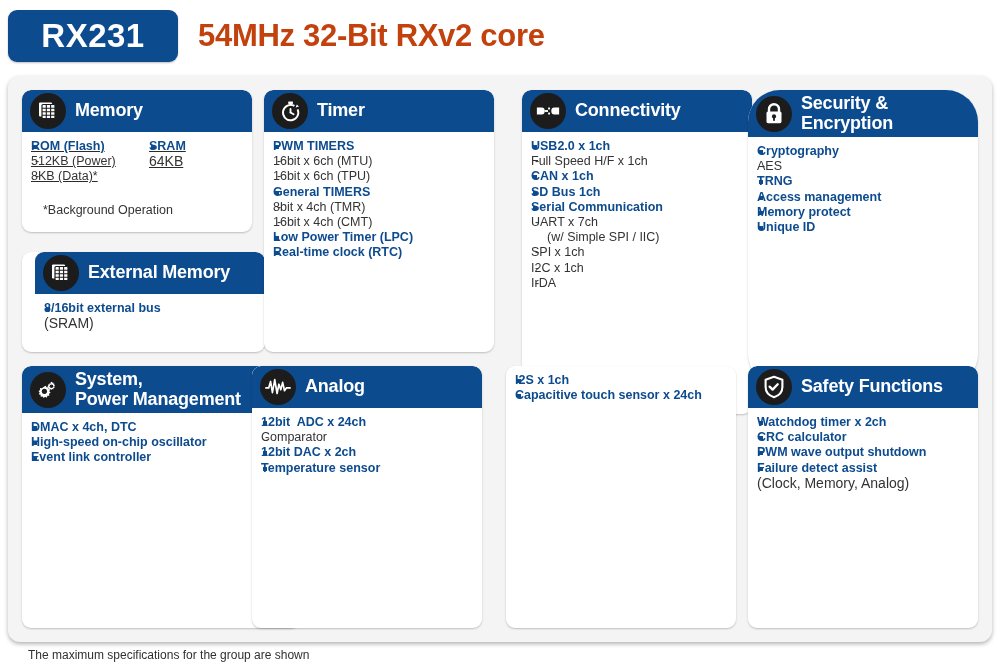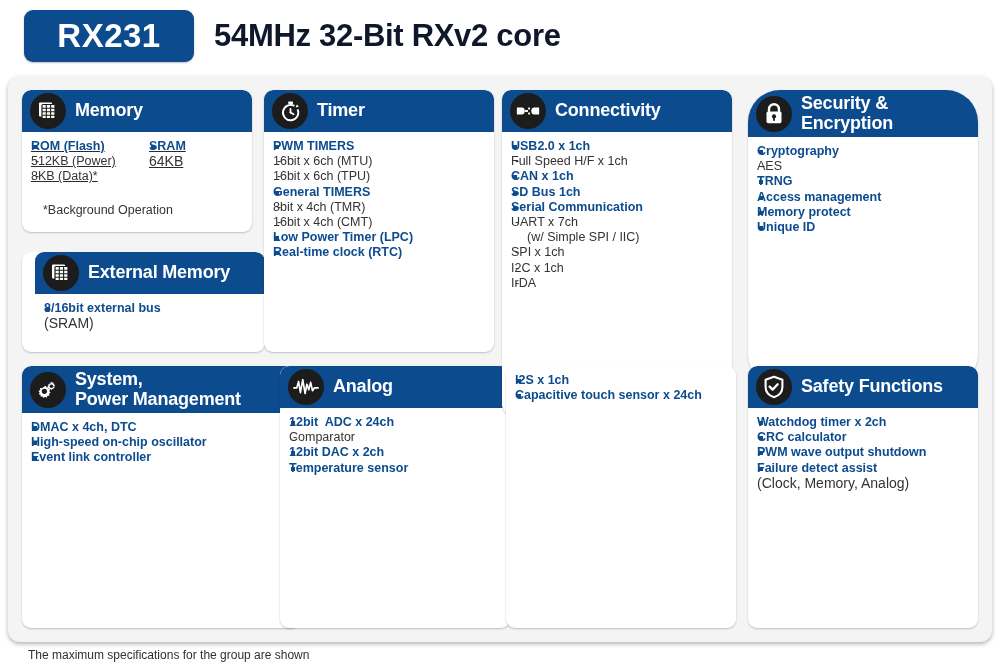--- a/index.html
+++ b/index.html
@@ -17,39 +17,39 @@
 
   
   #header {
     position: absolute;
     left: 0; top: 0;
     width: 1000px; height: 72px;
     display: flex;
     align-items: center;
   }
   #chip-badge {
-    margin-left: 24px;
+    margin-left: 8px;
     width: 170px;
     height: 52px;
     background: #0d4b8f;
     border-radius: 9px;
     display: flex;
     align-items: center;
     justify-content: center;
     box-shadow: 0 1px 2px rgba(0,0,0,0.25);
   }
   #chip-badge-label {
     color: #ffffff;
     font-size: 33px;
     font-weight: bold;
     letter-spacing: 0.5px;
   }
   #header-title {
     margin-left: 20px;
-    color: #0f172a;
+    color: #c2410c;
     font-size: 31px;
     font-weight: bold;
     letter-spacing: -0.3px;
   }
 
   
   #board {
     position: absolute;
     left: 8px;
     top: 76px;
@@ -299,40 +299,40 @@
         <li class="lvl2">16bit x 6ch (TPU)</li>
         <li class="lvl1">General TIMERS</li>
         <li class="lvl2">8bit x 4ch (TMR)</li>
         <li class="lvl2">16bit x 4ch (CMT)</li>
         <li class="lvl1">Low Power Timer (LPC)</li>
         <li class="lvl1">Real-time clock (RTC)</li>
       </ul>
     </div>
   </div>
 
-  <div class="panel" style="left:272px; top:290px; width:230px; height:262px;">
+  <div class="panel" style="left:244px; top:290px; width:230px; height:262px;">
     <div class="panel-header h1">
       <div class="panel-icon">
         <svg width="26" height="20" viewBox="0 0 28 20">
           <polyline points="1,11 4,11 6,4 8,16 10.5,2 13,17 15,7 17,13 19,5 21,14 23,11 27,11" fill="none" stroke="#fff" stroke-width="1.8" stroke-linejoin="round" stroke-linecap="round"></polyline>
         </svg>
       </div>
       <div class="panel-title">Analog</div>
     </div>
     <div class="panel-body">
       <ul class="feat">
         <li class="lvl1" style="white-space:pre;">12bit  ADC x 24ch</li>
         <li class="lvl2">Comparator</li>
         <li class="lvl1">12bit DAC x 2ch</li>
         <li class="lvl1">Temperature sensor</li>
       </ul>
     </div>
   </div>
 
-  <div class="panel" style="left:494px; top:14px; width:230px; height:324px;">
+  <div class="panel" style="left:514px; top:14px; width:230px; height:324px;">
     <div class="panel-header h1">
       <div class="panel-icon">
         <svg width="26" height="18" viewBox="0 0 28 18">
           <g fill="#fff">
             <path d="M2 5.2h5.5c1.6 0 2.9 1.3 2.9 2.9v1.8c0 1.6-1.3 2.9-2.9 2.9H2z"></path>
             <rect x="10.4" y="8" width="3.6" height="2"></rect>
             <path d="M26 12.8h-5.5c-1.6 0-2.9-1.3-2.9-2.9V8.1c0-1.6 1.3-2.9 2.9-2.9H26z"></path>
             <rect x="14.1" y="5.3" width="2.1" height="2"></rect>
             <rect x="14.1" y="10.7" width="2.1" height="2"></rect>
           </g>

